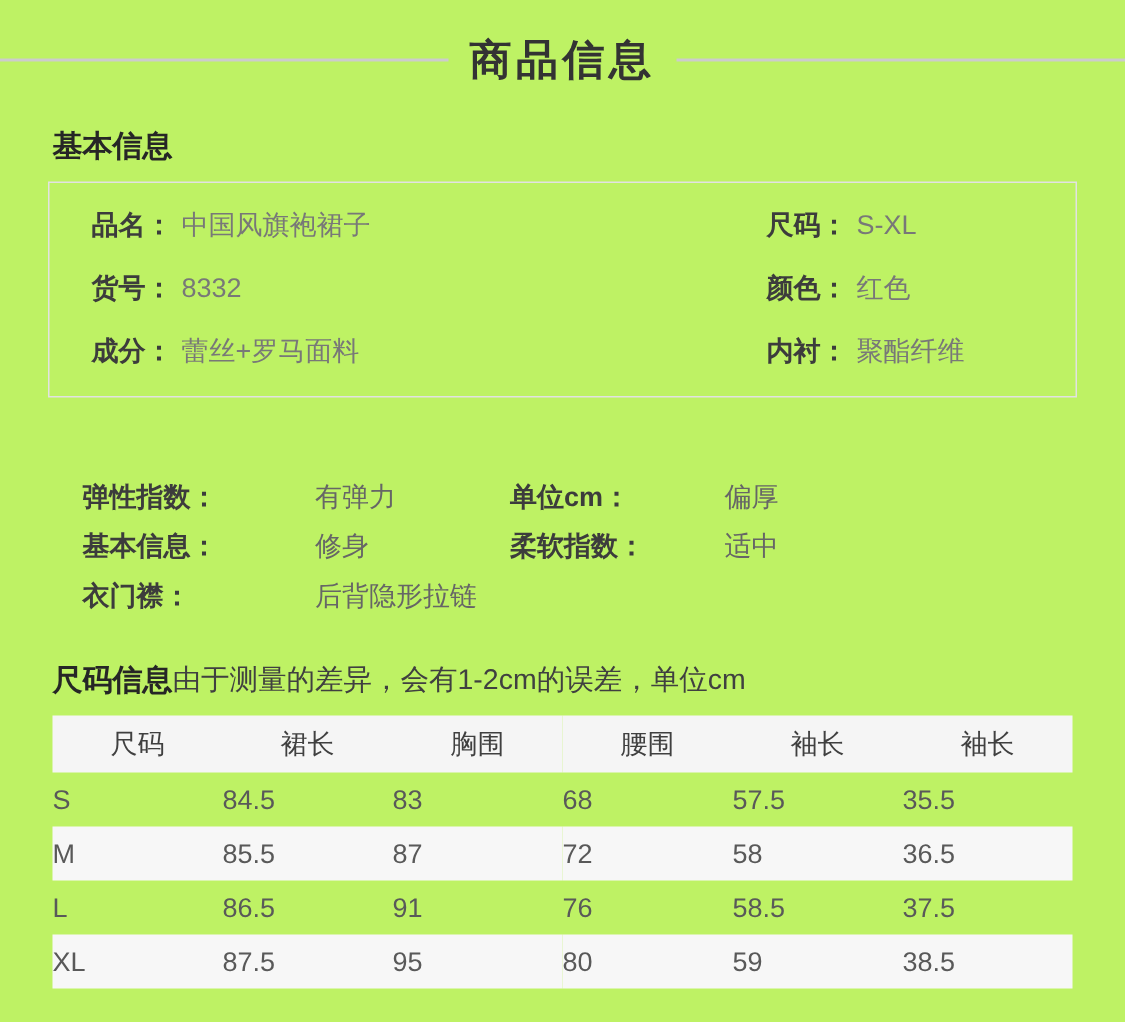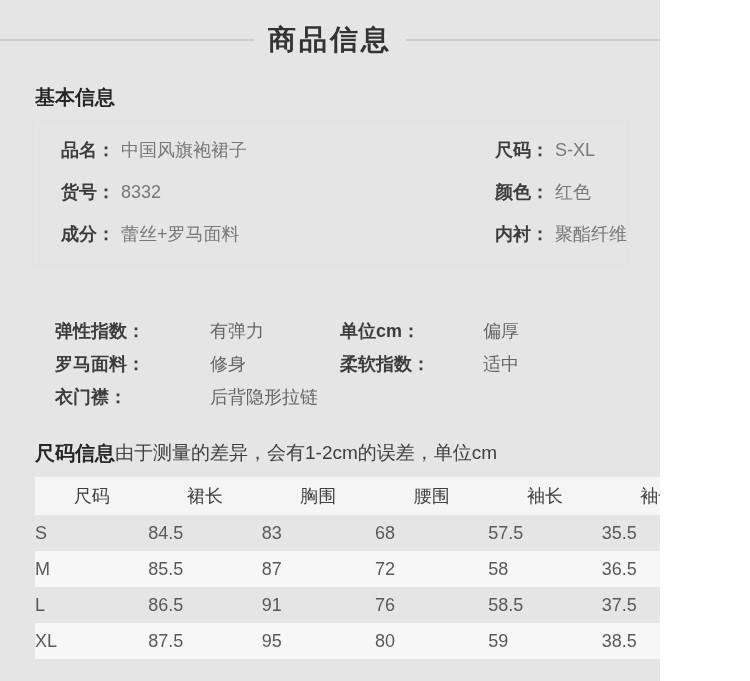--- a/index.html
+++ b/index.html
@@ -1,38 +1,38 @@
 <!DOCTYPE html>
 <html><head>
 <meta charset="utf-8">
 <style>
   * { margin:0; padding:0; box-sizing:border-box; }
   html,body { background:#fff; }
   .page {
-    position:relative; width:660px; height:681px; background:#e5e5e5;
+    position:relative; width:750px; height:681px; background:#bef264;
     font-family:"Liberation Sans","DejaVu Sans",sans-serif; color:#333; overflow:hidden;
   }
   
   .title-row { display:flex; align-items:center; padding-top:24px; height:56px; }
   .title-line { flex:1; height:2px; background:#cccccc; }
   .page-title {
     font-family:"DejaVu Serif","Liberation Serif",serif;
     font-size:28px; font-weight:bold; color:#333; margin:0 14px; letter-spacing:3px;
     white-space:nowrap;
   }
   
   .section-heading { font-size:20px; font-weight:bold; color:#262626; }
   .basic-heading { margin:28px 0 10px 35px; }
   
   .info-box {
     margin:0 32px; border:1px solid #e2e2e2; display:flex;
     padding:7px 0 9px 0; font-size:18px;
   }
   .info-col-left  { width:478px; padding-left:28px; }
-  .info-col-right { flex:1;margin-left:18px; }
+  .info-col-right { flex:1; }
   .info-item { line-height:42px; white-space:nowrap; }
   .info-label { font-weight:bold; color:#3c3c3c; }
   .info-value { color:#787878; margin-left:6px; }
   
   .index-section { display:flex; margin-top:50px; font-size:18px; }
   .index-col-left  { width:340px; padding-left:55px; }
   .index-col-right { flex:1; padding-left:0; }
   .index-row { line-height:33px; white-space:nowrap; display:flex; }
   .index-label { font-weight:bold; color:#3c3c3c; display:inline-block; text-align:left; }
   .index-col-left  .index-label { width:115px; }
@@ -92,21 +92,21 @@
     </div>
   </div>
 
   <div class="index-section">
     <div class="index-col-left">
       <div class="index-row">
         <span class="index-label">弹性指数：</span>
         <span class="index-value">有弹力</span>
       </div>
       <div class="index-row">
-        <span class="index-label">罗马面料：</span>
+        <span class="index-label">基本信息：</span>
         <span class="index-value">修身</span>
       </div>
       <div class="index-row">
         <span class="index-label">衣门襟：</span>
         <span class="index-value">后背隐形拉链</span>
       </div>
     </div>
     <div class="index-col-right">
       <div class="index-row">
         <span class="index-label">单位cm：</span>

